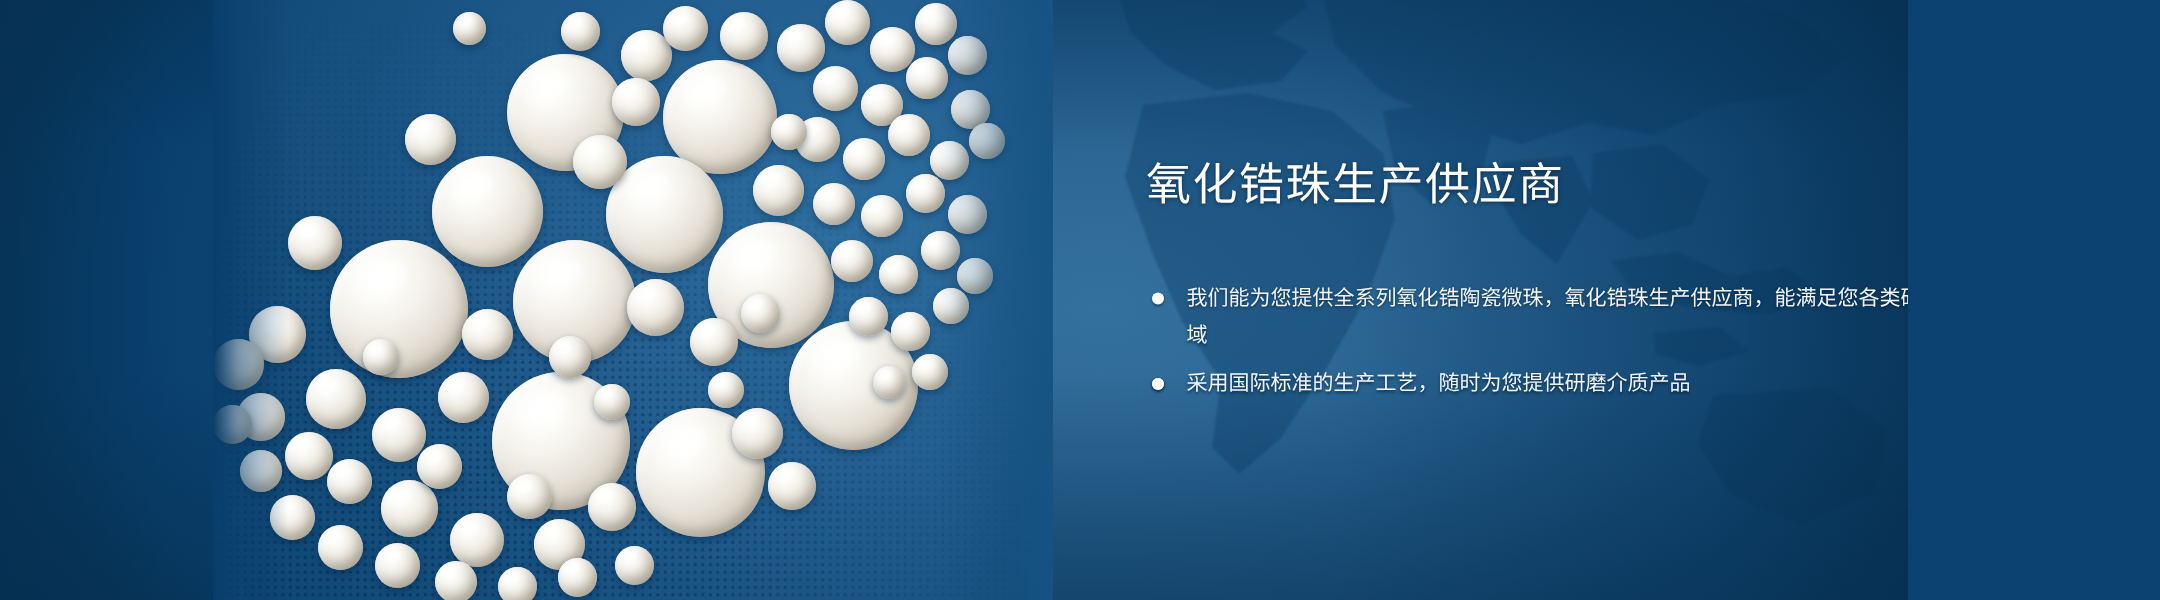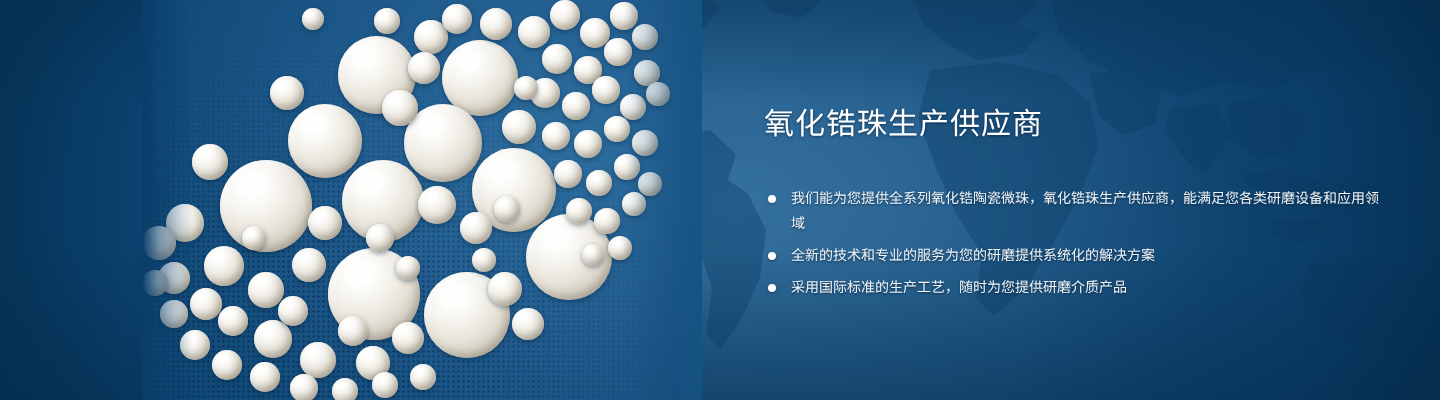--- a/index.html
+++ b/index.html
@@ -7,21 +7,21 @@
     margin: 0;
     padding: 0;
     background: #0a4372;
   }
   body {
     font-family: "Liberation Sans", "DejaVu Sans", sans-serif;
   }
 
   .banner {
     position: relative;
-    width: 1440px;
+    width: 1272px;
     height: 400px;
     overflow: hidden;
     background: #0a4372;
   }
 
   
 
   .bg-base {
     position: absolute;
     inset: 0;
@@ -348,21 +348,20 @@
 
     <h1 class="headline">氧化锆珠生产供应商</h1>
 
     <ul class="bullets">
       <li class="bullet">
         <span class="bullet-marker"></span>
         <span>我们能为您提供全系列氧化锆陶瓷微珠，氧化锆珠生产供应商，能满足您各类研磨设备和应用领域</span>
       </li>
       <li class="bullet">
         <span class="bullet-marker"></span>
-        <span>全新的技术和专业的服务为您的研磨提供系统化的解决方案</span>
       </li>
       <li class="bullet">
         <span class="bullet-marker"></span>
         <span>采用国际标准的生产工艺，随时为您提供研磨介质产品</span>
       </li>
     </ul>
 
   </div>
 </div>
 

